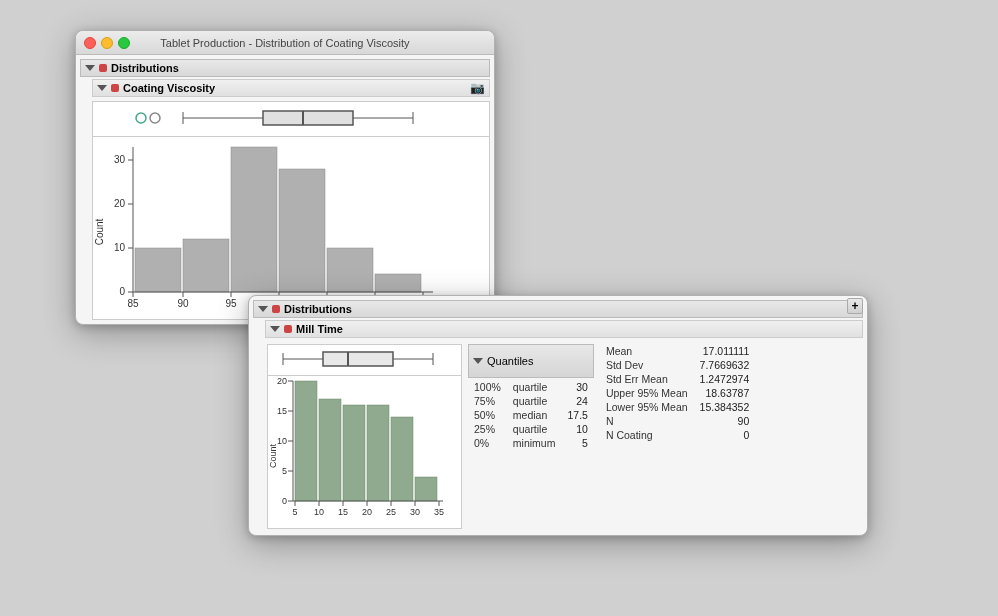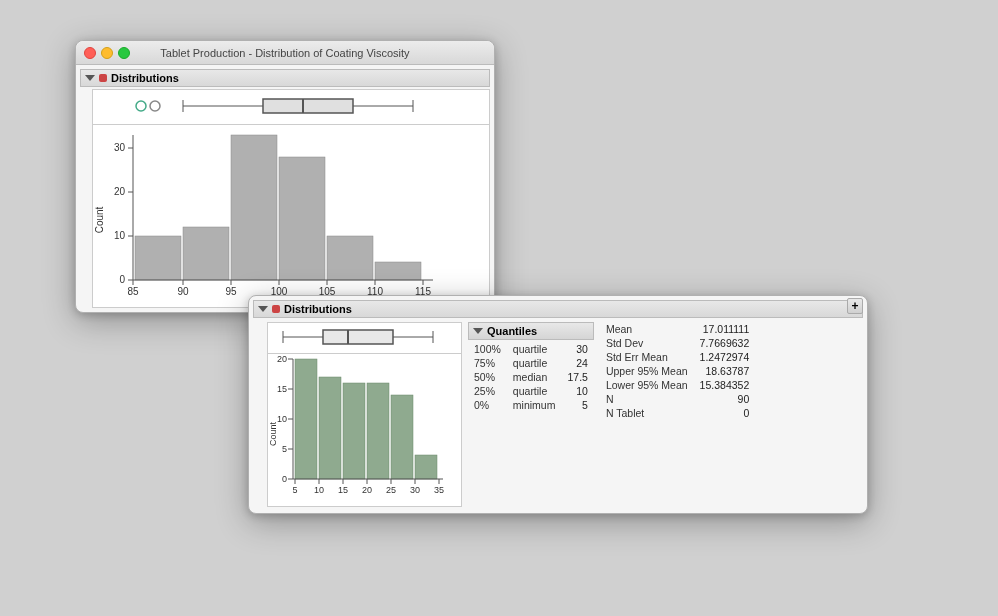--- a/index.html
+++ b/index.html
@@ -114,32 +114,32 @@
     .stats-table td {
       padding: 1px 6px;
       white-space: nowrap;
     }
     .stats-table .label-col { color: #333; }
     .stats-table .value-col { text-align: right; color: #222; }
 
     .quantiles-header, .summary-header {
       display: flex;
       align-items: center;
-      font-weight: bold;
+      font-weight: normal;
       font-size: 11px;
-      padding: 2px 4px;
+      padding: 10px 4px;
       background: linear-gradient(180deg, #e8e8e8 0%, #d5d5d5 100%);
       border: 1px solid #bbb;
       margin-bottom: 2px;
     }
 
     
     #window1 {
       left: 75px;
-      top: 40px;
+      top: 30px;
       width: 420px;
     }
 
     
     #window2 {
       left: 248px;
       top: 295px;
       width: 620px;
     }
 
@@ -173,20 +173,26 @@
   </div>
   <div class="window-content">
 
     <div class="section-header">
       <span class="triangle triangle-down"></span>
       <span style="width:8px;height:8px;border-radius:2px;background:#c44;display:inline-block;margin-right:4px;"></span>
       <span>Distributions</span>
     </div>
 
     <div style="margin-left:12px;">
+      <div class="subsection-header">
+        <span class="triangle triangle-down"></span>
+        <span style="width:8px;height:8px;border-radius:2px;background:#c44;display:inline-block;margin-right:4px;"></span>
+        <span>Coating Viscosity</span>
+        <span class="header-icon">📷</span>
+      </div>
 
       <div style="padding: 2px 4px 2px 40px; background:white; border:1px solid #ccc; border-bottom:none;">
         <svg width="340" height="28">
 
           <circle cx="8" cy="14" r="5" fill="none" stroke="#4a8" stroke-width="1.5"></circle>
           <circle cx="22" cy="14" r="5" fill="none" stroke="#888" stroke-width="1.5"></circle>
 
           <line x1="50" y1="14" x2="280" y2="14" stroke="#555" stroke-width="1"></line>
 
           <rect x="130" y="7" width="90" height="14" fill="#e0e0e0" stroke="#555" stroke-width="1.5"></rect>
@@ -253,20 +259,25 @@
   <div class="window-content">
 
     <div class="section-header">
       <span class="triangle triangle-down"></span>
       <span style="width:8px;height:8px;border-radius:2px;background:#c44;display:inline-block;margin-right:4px;"></span>
       <span>Distributions</span>
       <div class="plus-btn">+</div>
     </div>
 
     <div style="margin-left:12px;">
+      <div class="subsection-header">
+        <span class="triangle triangle-down"></span>
+        <span style="width:8px;height:8px;border-radius:2px;background:#c44;display:inline-block;margin-right:4px;"></span>
+        <span>Mill Time</span>
+      </div>
 
       <div style="display:flex; gap:6px; padding:2px;">
 
         <div style="width:195px; flex-shrink:0;">
 
           <div style="background:white; border:1px solid #ccc; border-bottom:none;">
             <svg width="185" height="28">
 
               <line x1="15" y1="14" x2="165" y2="14" stroke="#555" stroke-width="1"></line>
 
@@ -387,21 +398,21 @@
   </tr>
                 <tr>
     <td class="label-col">Lower 95% Mean</td>
     <td class="value-col">15.384352</td>
   </tr>
                 <tr>
     <td class="label-col">N</td>
     <td class="value-col">90</td>
   </tr>
                 <tr>
-    <td class="label-col">N Tablet</td>
+    <td class="label-col">N Coating</td>
     <td class="value-col">0</td>
   </tr>
               </tbody>
           </table>
         </div>
 
       </div>
     </div>
   </div>
 </div>

